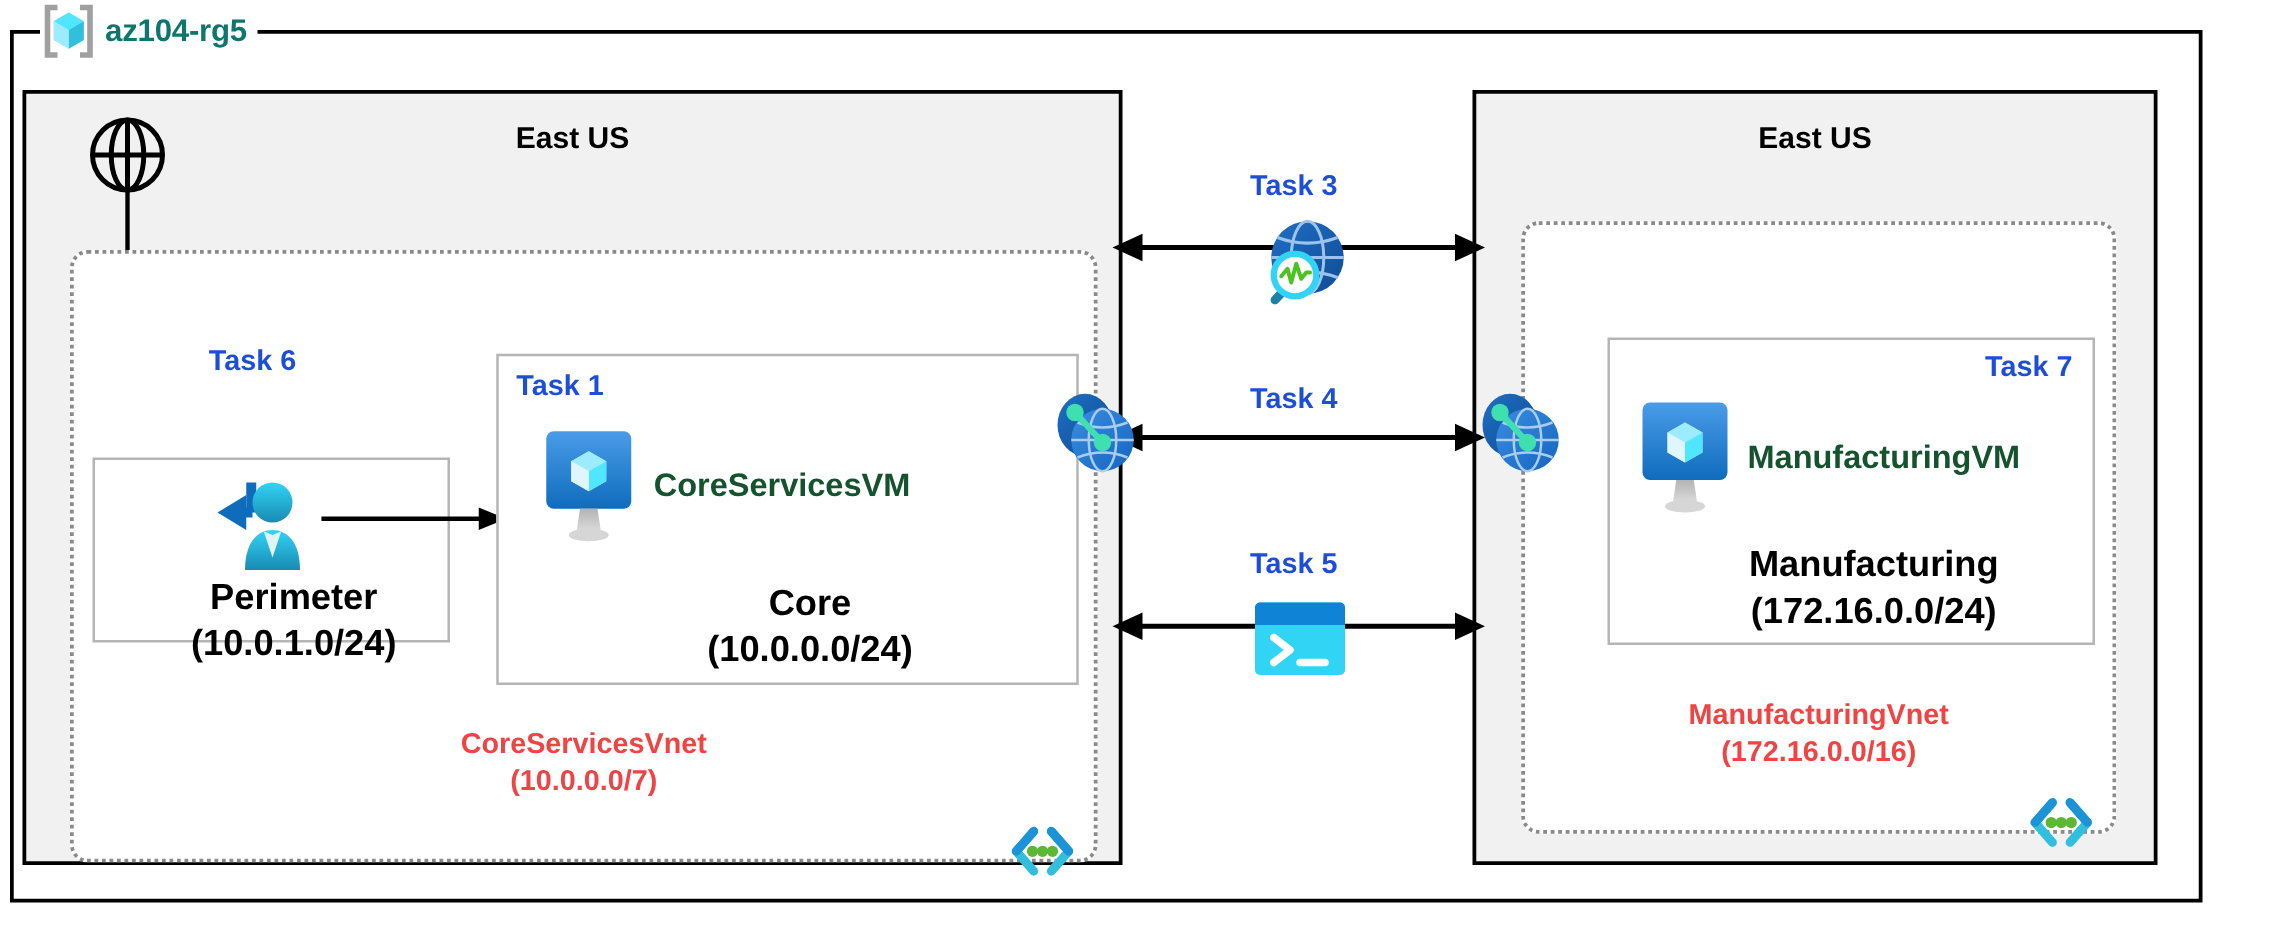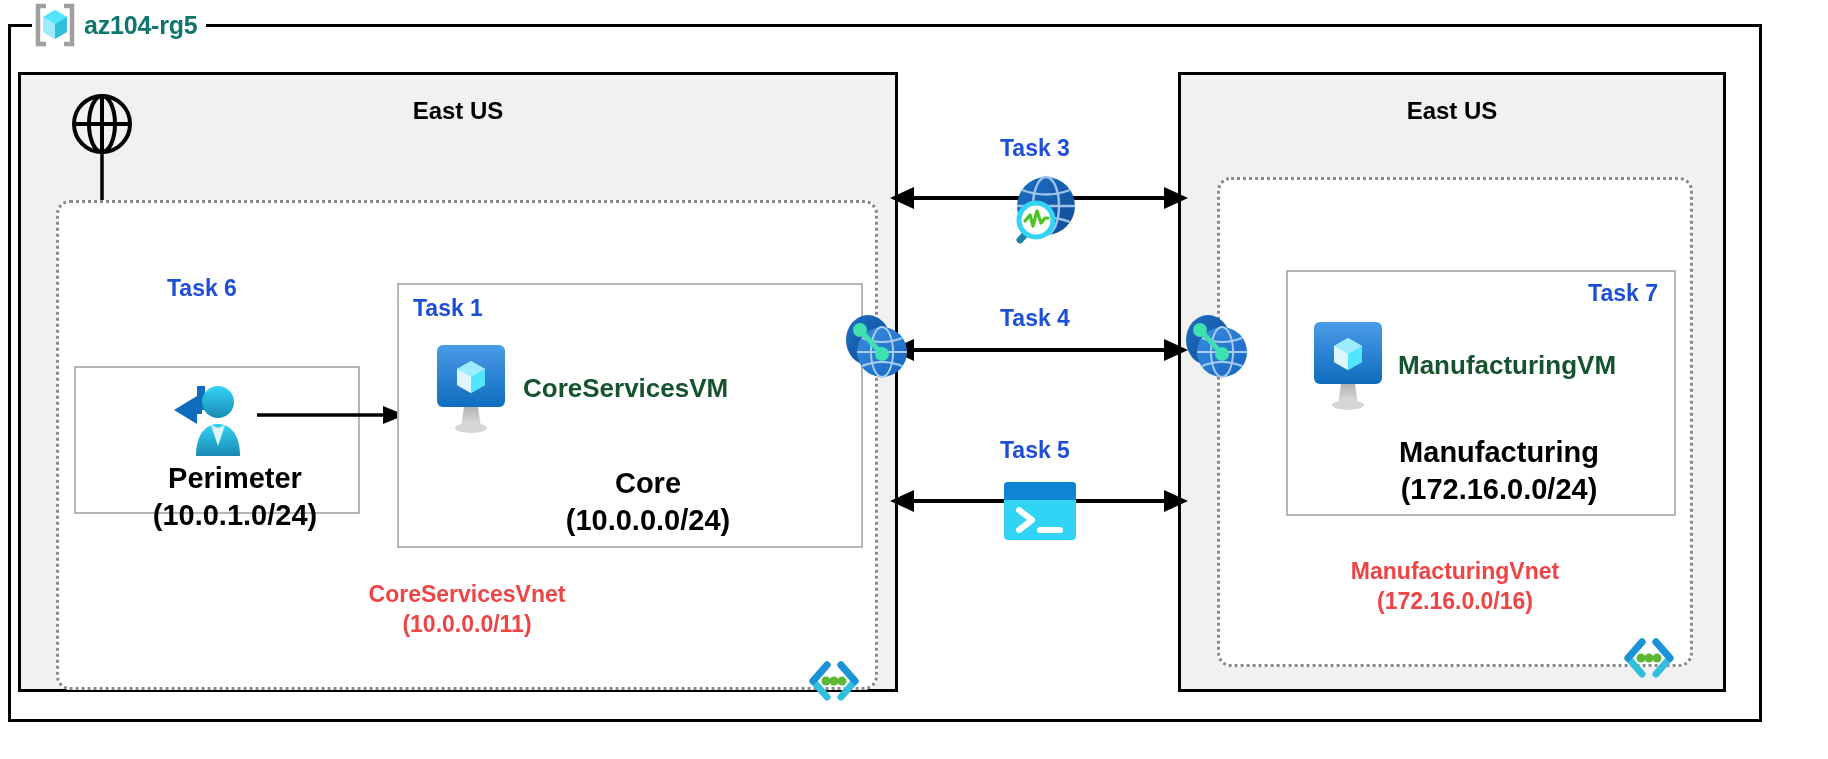--- a/index.html
+++ b/index.html
@@ -202,21 +202,21 @@
         <div class="node-label" style="left:124px; top:88px;">CoreServicesVM</div>
 
         <div class="subnet-caption" style="top:180px;">
           <span>Core</span><br>
           <span>(10.0.0.0/24)</span>
         </div>
       </div>
 
       <div class="vnet-label">
         <span>CoreServicesVnet</span><br>
-        <span>(10.0.0.0/11)</span>
+        <span>(10.0.0.0/7)</span>
       </div>
 
       <span class="icon" style="right:14px; bottom:-16px;">
         <svg width="54" height="44" viewBox="0 0 54 44">
           <path d="M20 6 L6 22 L20 38" fill="none" stroke="#32bedd" stroke-width="7" stroke-linecap="round" stroke-linejoin="round"></path>
           <path d="M20 6 L6 22" stroke="#1b93d6" stroke-width="7" stroke-linecap="round"></path>
           <path d="M34 6 L48 22 L34 38" fill="none" stroke="#32bedd" stroke-width="7" stroke-linecap="round" stroke-linejoin="round"></path>
           <path d="M34 6 L48 22" stroke="#1b93d6" stroke-width="7" stroke-linecap="round"></path>
           <circle cx="19" cy="22" r="4.5" fill="#5cb735"></circle>
           <circle cx="27" cy="22" r="4.5" fill="#5cb735"></circle>

